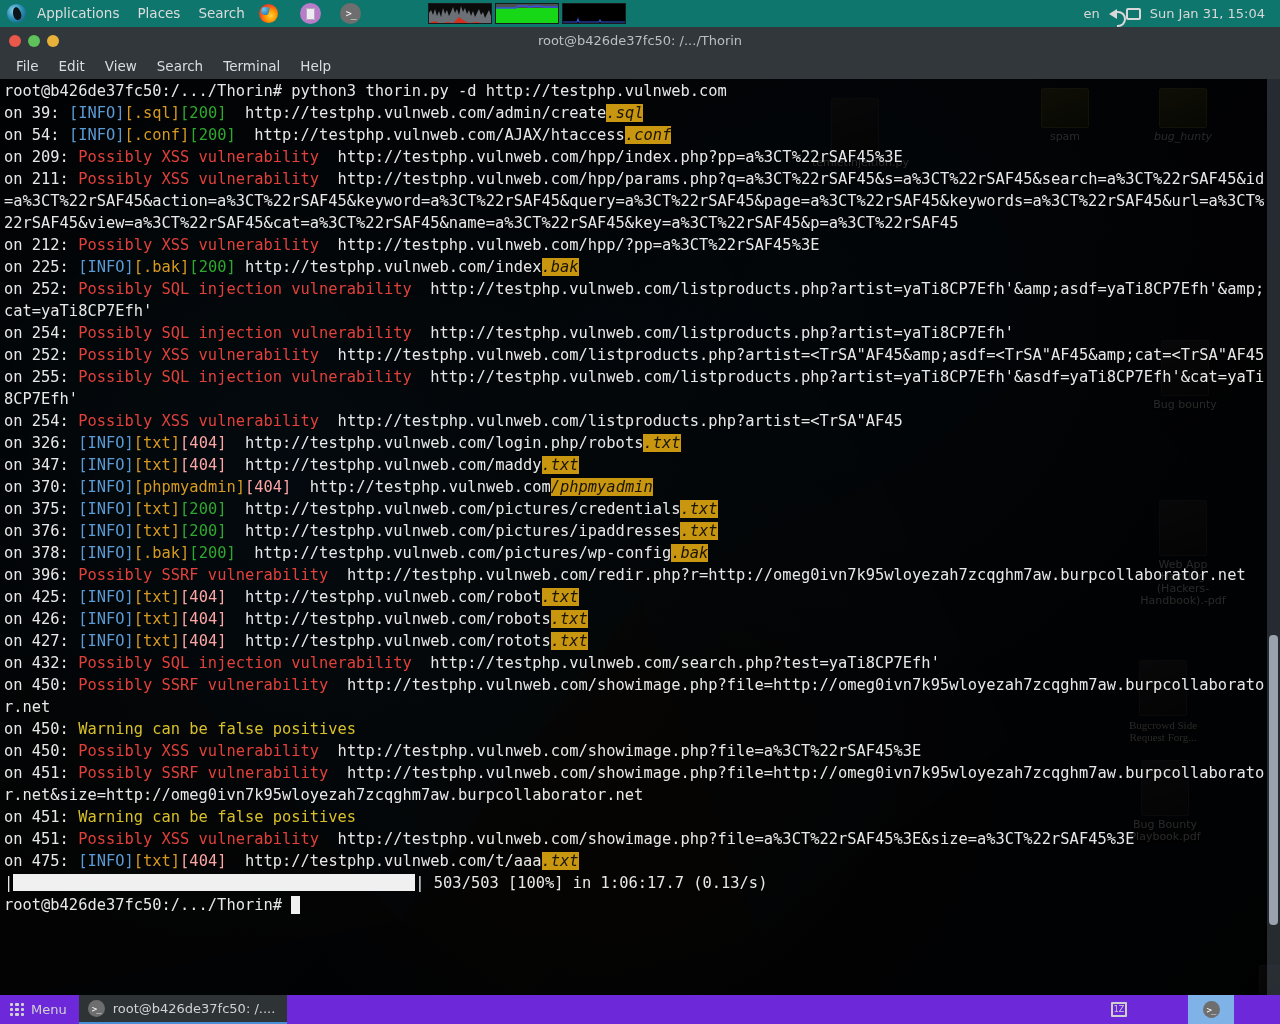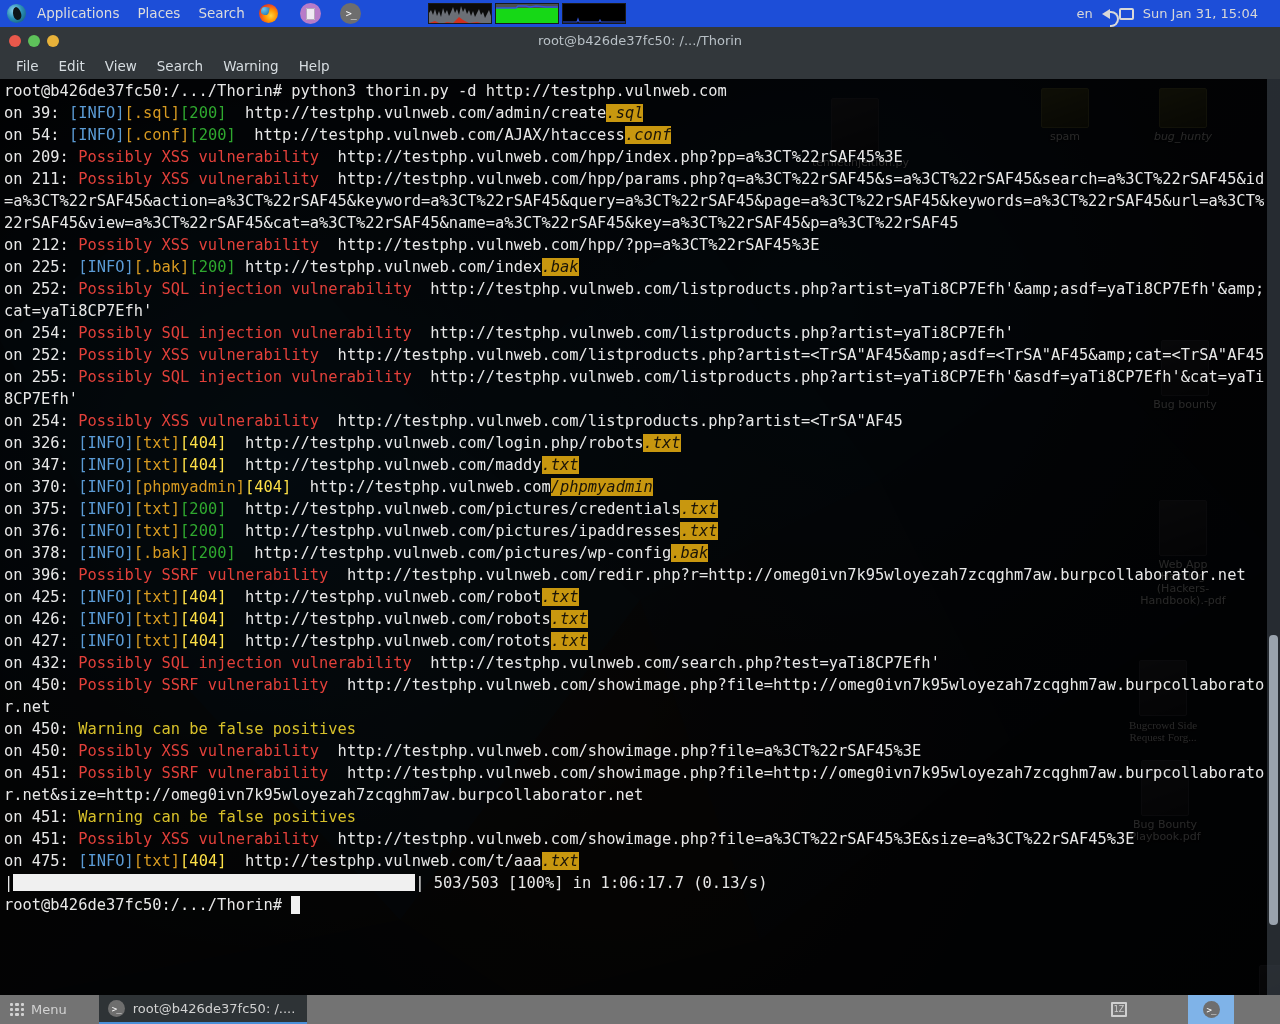--- a/index.html
+++ b/index.html
@@ -43,21 +43,21 @@
   .desk-icon.folder .thumb {
     height: 40px;
     background: linear-gradient(160deg,#4b4b22,#2a2a12);
     border-color: #5a5a30;
   }
 
   
   #top-panel {
     position: absolute; top: 0; left: 0;
     width: 1280px; height: 27px;
-    background: #1d4ed8;
+    background: #0f766e;
     display: flex; align-items: center;
     font-family: "DejaVu Sans", sans-serif;
     font-size: 13.5px;
     color: #dcdcdc;
     z-index: 40;
   }
   #top-panel .menu-item {
     padding: 0 9px; line-height: 27px; cursor: default;
   }
   .gecko-logo {
@@ -104,21 +104,21 @@
     background: #6e6e6e;
     display:flex;align-items:center;justify-content:center;
     color:#fff; font-size: 10px; font-family:"DejaVu Sans Mono",monospace;
     letter-spacing:-1px;
   }
   #sysmon { display: flex; gap: 3px; margin-left: 62px; align-items: center; }
   .graph { width: 64px; height: 21px; border: 1px solid #1a1a1a; position: relative; overflow: hidden; }
   .graph.g-cpu { background: #0a0a0a; }
   .graph.g-mem { background: #4a4f52; }
   .graph.g-net { background: #000; }
-  #top-right { margin-left: auto; display: flex; align-items: center; gap: 9px; padding-right: 22px; }
+  #top-right { margin-left: auto; display: flex; align-items: center; gap: 9px; padding-right: 15px; }
   #top-right .tp-text { font-size: 13px; color: #d8d8d8; }
   .clock { color: #cfd6da; }
   .spk {
     width: 0;height:0;border-style:solid;border-width:5px 8px 5px 0;
     border-color: transparent #d8d8d8 transparent transparent; position:relative;
   }
   .spk::after{
     content:"";position:absolute;left:8px;top:-3px;width:7px;height:12px;
     border:2px solid #d8d8d8;border-left:none;border-radius:0 8px 8px 0;
   }
@@ -176,44 +176,44 @@
     color: #e6e6e6;
     white-space: pre-wrap;
     word-break: break-all;
     letter-spacing: 0px;
   }
   .ln { display: block; min-height: 22px; }
   .c-white  { color: #e8e8e8; }
   .c-blue   { color: #5b9bd5; }
   .c-orange { color: #d79a21; }
   .c-green  { color: #2fa82f; }
-  .c-red404 { color: #fde047; }
+  .c-red404 { color: #fca5a5; }
   .c-redv   { color: #e2403a; }
   .c-yellow { color: #d7c02a; }
   .hl       { background: #c8970f; color: #1a1408; font-style: italic; }
   .bar-track {
     display: inline-block;
     width: 402px; height: 17px;
     background: #f0f0f0;
     vertical-align: -3px;
   }
   .cursor-blk {
     display: inline-block; width: 9px; height: 18px;
     background: #f0f0f0; vertical-align: -4px;
   }
 
   
   #taskbar {
     position: absolute; left: 0; bottom: 0;
     width: 1280px; height: 29px;
-    background: #737373;
+    background: #6d28d9;
     display: flex; align-items: center;
     z-index: 40;
     font-family: "DejaVu Sans", sans-serif;
-    color: #d2d2d2; font-size: 13px; gap: 20px;
+    color: #d2d2d2; font-size: 13px;
   }
   #menu-btn { display: flex; align-items: center; gap: 7px; padding: 0 12px 0 10px; height: 100%; }
   .grid-dots {
     width: 14px; height: 14px;
     display: grid; grid-template-columns: repeat(3,1fr); grid-template-rows: repeat(3,1fr);
     gap: 2px;
   }
   .grid-dots i { background: #d2d2d2; border-radius: 1px; display:block; }
   #task-btn {
     display: flex; align-items: center; gap: 8px;
@@ -344,21 +344,21 @@
       <div class="wbtn max"></div>
     </div>
     <div id="win-title">root@b426de37fc50: /.../Thorin</div>
   </div>
 
   <div id="menubar">
     <div class="mb">File</div>
     <div class="mb">Edit</div>
     <div class="mb">View</div>
     <div class="mb">Search</div>
-    <div class="mb">Warning</div>
+    <div class="mb">Terminal</div>
     <div class="mb">Help</div>
   </div>
 
   <div id="term-body">
     <div id="term-text"><span class="ln"><span class="c-white">root@b426de37fc50:/.../Thorin#</span><span class="c-white"> python3 thorin.py -d http://testphp.vulnweb.com</span></span><span class="ln"><span class="c-white">on 39: </span><span class="c-blue">[INFO]</span><span class="c-orange">[.sql]</span><span class="c-green">[200]</span><span class="c-white">  </span><span class="c-white">http://testphp.vulnweb.com/admin/create</span><span class="hl">.sql</span></span><span class="ln"><span class="c-white">on 54: </span><span class="c-blue">[INFO]</span><span class="c-orange">[.conf]</span><span class="c-green">[200]</span><span class="c-white">  </span><span class="c-white">http://testphp.vulnweb.com/AJAX/htaccess</span><span class="hl">.conf</span></span><span class="ln"><span class="c-white">on 209: </span><span class="c-redv">Possibly XSS vulnerability</span><span class="c-white">  </span><span class="c-white">http://testphp.vulnweb.com/hpp/index.php?pp=a%3CT%22rSAF45%3E</span></span><span class="ln"><span class="c-white">on 211: </span><span class="c-redv">Possibly XSS vulnerability</span><span class="c-white">  </span><span class="c-white">http://testphp.vulnweb.com/hpp/params.php?q=a%3CT%22rSAF45&amp;s=a%3CT%22rSAF45&amp;search=a%3CT%22rSAF45&amp;id=a%3CT%22rSAF45&amp;action=a%3CT%22rSAF45&amp;keyword=a%3CT%22rSAF45&amp;query=a%3CT%22rSAF45&amp;page=a%3CT%22rSAF45&amp;keywords=a%3CT%22rSAF45&amp;url=a%3CT%22rSAF45&amp;view=a%3CT%22rSAF45&amp;cat=a%3CT%22rSAF45&amp;name=a%3CT%22rSAF45&amp;key=a%3CT%22rSAF45&amp;p=a%3CT%22rSAF45</span></span><span class="ln"><span class="c-white">on 212: </span><span class="c-redv">Possibly XSS vulnerability</span><span class="c-white">  </span><span class="c-white">http://testphp.vulnweb.com/hpp/?pp=a%3CT%22rSAF45%3E</span></span><span class="ln"><span class="c-white">on 225: </span><span class="c-blue">[INFO]</span><span class="c-orange">[.bak]</span><span class="c-green">[200]</span><span class="c-white"> </span><span class="c-white">http://testphp.vulnweb.com/index</span><span class="hl">.bak</span></span><span class="ln"><span class="c-white">on 252: </span><span class="c-redv">Possibly SQL injection vulnerability</span><span class="c-white">  </span><span class="c-white">http://testphp.vulnweb.com/listproducts.php?artist=yaTi8CP7Efh'&amp;amp;asdf=yaTi8CP7Efh'&amp;amp;cat=yaTi8CP7Efh'</span></span><span class="ln"><span class="c-white">on 254: </span><span class="c-redv">Possibly SQL injection vulnerability</span><span class="c-white">  </span><span class="c-white">http://testphp.vulnweb.com/listproducts.php?artist=yaTi8CP7Efh'</span></span><span class="ln"><span class="c-white">on 252: </span><span class="c-redv">Possibly XSS vulnerability</span><span class="c-white">  </span><span class="c-white">http://testphp.vulnweb.com/listproducts.php?artist=&lt;TrSA"AF45&amp;amp;asdf=&lt;TrSA"AF45&amp;amp;cat=&lt;TrSA"AF45</span></span><span class="ln"><span class="c-white">on 255: </span><span class="c-redv">Possibly SQL injection vulnerability</span><span class="c-white">  </span><span class="c-white">http://testphp.vulnweb.com/listproducts.php?artist=yaTi8CP7Efh'&amp;asdf=yaTi8CP7Efh'&amp;cat=yaTi8CP7Efh'</span></span><span class="ln"><span class="c-white">on 254: </span><span class="c-redv">Possibly XSS vulnerability</span><span class="c-white">  </span><span class="c-white">http://testphp.vulnweb.com/listproducts.php?artist=&lt;TrSA"AF45</span></span><span class="ln"><span class="c-white">on 326: </span><span class="c-blue">[INFO]</span><span class="c-orange">[txt]</span><span class="c-red404">[404]</span><span class="c-white">  </span><span class="c-white">http://testphp.vulnweb.com/login.php/robots</span><span class="hl">.txt</span></span><span class="ln"><span class="c-white">on 347: </span><span class="c-blue">[INFO]</span><span class="c-orange">[txt]</span><span class="c-red404">[404]</span><span class="c-white">  </span><span class="c-white">http://testphp.vulnweb.com/maddy</span><span class="hl">.txt</span></span><span class="ln"><span class="c-white">on 370: </span><span class="c-blue">[INFO]</span><span class="c-orange">[phpmyadmin]</span><span class="c-red404">[404]</span><span class="c-white">  </span><span class="c-white">http://testphp.vulnweb.com</span><span class="hl">/phpmyadmin</span></span><span class="ln"><span class="c-white">on 375: </span><span class="c-blue">[INFO]</span><span class="c-orange">[txt]</span><span class="c-green">[200]</span><span class="c-white">  </span><span class="c-white">http://testphp.vulnweb.com/pictures/credentials</span><span class="hl">.txt</span></span><span class="ln"><span class="c-white">on 376: </span><span class="c-blue">[INFO]</span><span class="c-orange">[txt]</span><span class="c-green">[200]</span><span class="c-white">  </span><span class="c-white">http://testphp.vulnweb.com/pictures/ipaddresses</span><span class="hl">.txt</span></span><span class="ln"><span class="c-white">on 378: </span><span class="c-blue">[INFO]</span><span class="c-orange">[.bak]</span><span class="c-green">[200]</span><span class="c-white">  </span><span class="c-white">http://testphp.vulnweb.com/pictures/wp-config</span><span class="hl">.bak</span></span><span class="ln"><span class="c-white">on 396: </span><span class="c-redv">Possibly SSRF vulnerability</span><span class="c-white">  </span><span class="c-white">http://testphp.vulnweb.com/redir.php?r=http://omeg0ivn7k95wloyezah7zcqghm7aw.burpcollaborator.net</span></span><span class="ln"><span class="c-white">on 425: </span><span class="c-blue">[INFO]</span><span class="c-orange">[txt]</span><span class="c-red404">[404]</span><span class="c-white">  </span><span class="c-white">http://testphp.vulnweb.com/robot</span><span class="hl">.txt</span></span><span class="ln"><span class="c-white">on 426: </span><span class="c-blue">[INFO]</span><span class="c-orange">[txt]</span><span class="c-red404">[404]</span><span class="c-white">  </span><span class="c-white">http://testphp.vulnweb.com/robots</span><span class="hl">.txt</span></span><span class="ln"><span class="c-white">on 427: </span><span class="c-blue">[INFO]</span><span class="c-orange">[txt]</span><span class="c-red404">[404]</span><span class="c-white">  </span><span class="c-white">http://testphp.vulnweb.com/rotots</span><span class="hl">.txt</span></span><span class="ln"><span class="c-white">on 432: </span><span class="c-redv">Possibly SQL injection vulnerability</span><span class="c-white">  </span><span class="c-white">http://testphp.vulnweb.com/search.php?test=yaTi8CP7Efh'</span></span><span class="ln"><span class="c-white">on 450: </span><span class="c-redv">Possibly SSRF vulnerability</span><span class="c-white">  </span><span class="c-white">http://testphp.vulnweb.com/showimage.php?file=http://omeg0ivn7k95wloyezah7zcqghm7aw.burpcollaborator.net</span></span><span class="ln"><span class="c-white">on 450: </span><span class="c-yellow">Warning can be false positives</span></span><span class="ln"><span class="c-white">on 450: </span><span class="c-redv">Possibly XSS vulnerability</span><span class="c-white">  </span><span class="c-white">http://testphp.vulnweb.com/showimage.php?file=a%3CT%22rSAF45%3E</span></span><span class="ln"><span class="c-white">on 451: </span><span class="c-redv">Possibly SSRF vulnerability</span><span class="c-white">  </span><span class="c-white">http://testphp.vulnweb.com/showimage.php?file=http://omeg0ivn7k95wloyezah7zcqghm7aw.burpcollaborator.net&amp;size=http://omeg0ivn7k95wloyezah7zcqghm7aw.burpcollaborator.net</span></span><span class="ln"><span class="c-white">on 451: </span><span class="c-yellow">Warning can be false positives</span></span><span class="ln"><span class="c-white">on 451: </span><span class="c-redv">Possibly XSS vulnerability</span><span class="c-white">  </span><span class="c-white">http://testphp.vulnweb.com/showimage.php?file=a%3CT%22rSAF45%3E&amp;size=a%3CT%22rSAF45%3E</span></span><span class="ln"><span class="c-white">on 475: </span><span class="c-blue">[INFO]</span><span class="c-orange">[txt]</span><span class="c-red404">[404]</span><span class="c-white">  </span><span class="c-white">http://testphp.vulnweb.com/t/aaa</span><span class="hl">.txt</span></span><span class="ln"><span class="c-white">|</span><span class="bar-track"></span><span class="c-white">| </span><span class="c-white">503/503 [100%] in 1:06:17.7 (0.13/s)</span></span><span class="ln"><span class="c-white">root@b426de37fc50:/.../Thorin# </span><span class="cursor-blk"></span></span></div>
     <div id="term-scroll">
       <div id="term-thumb"></div>
     </div>
   </div>
 </div>

